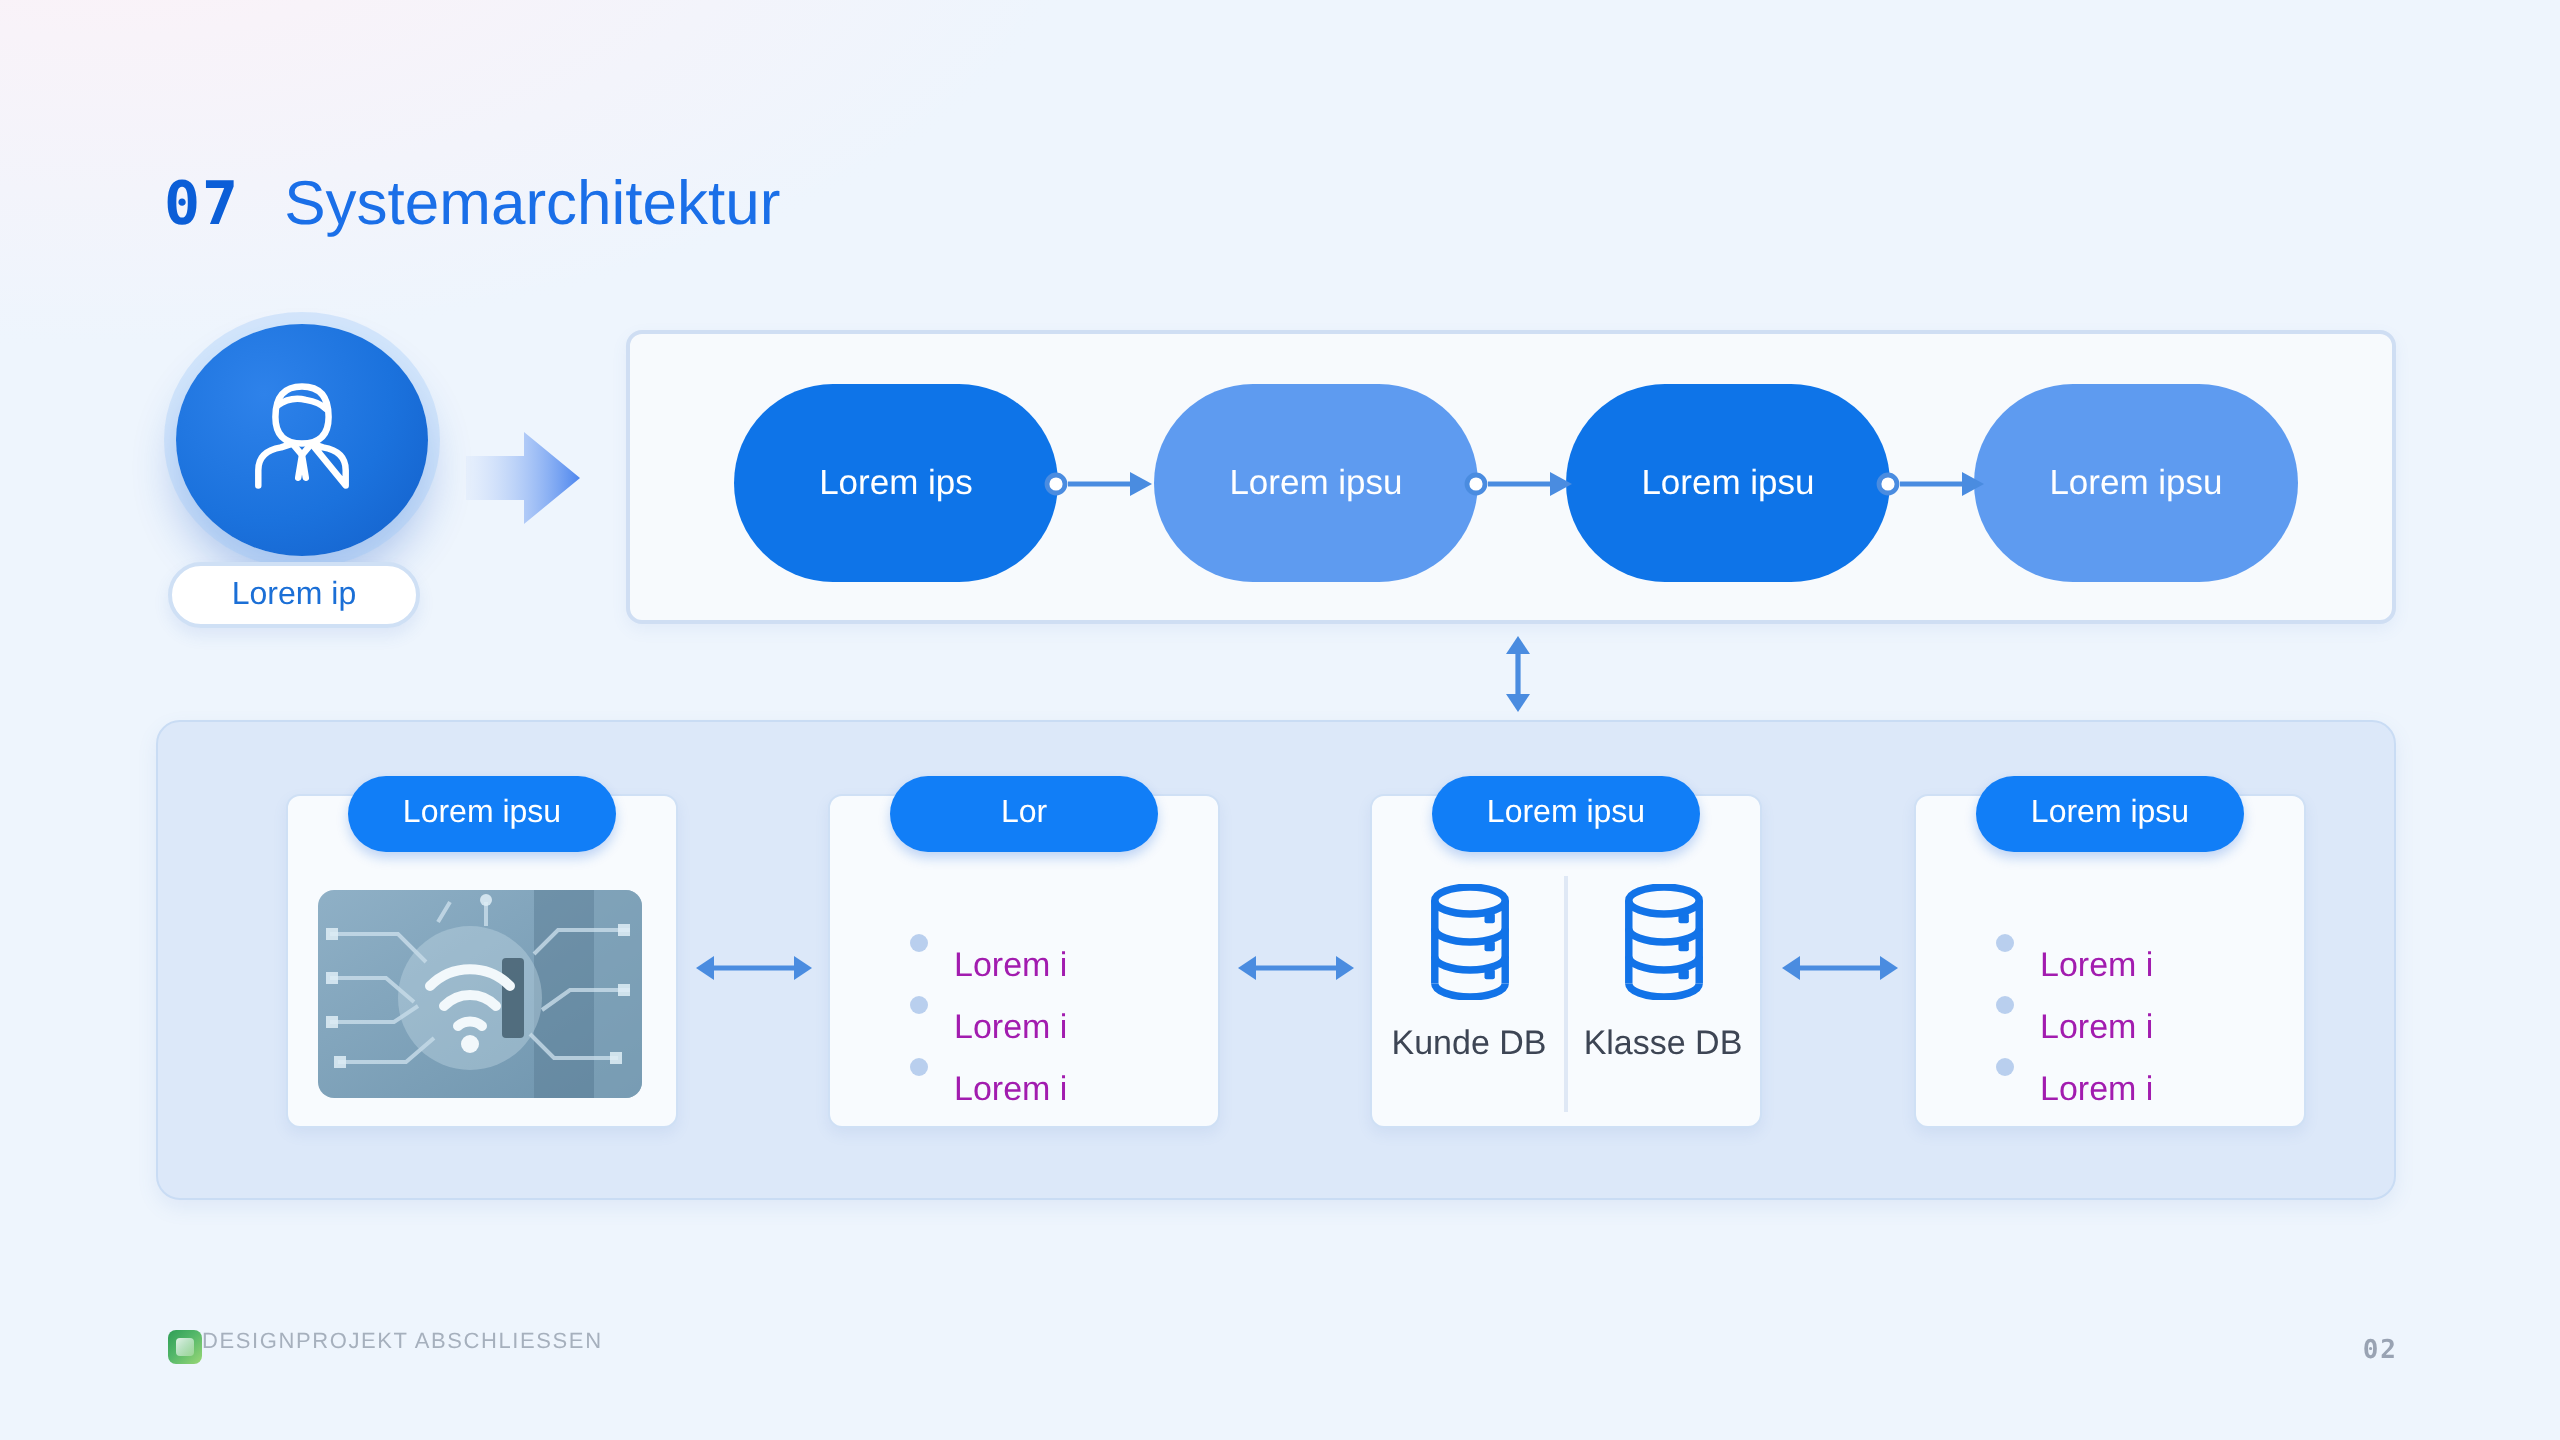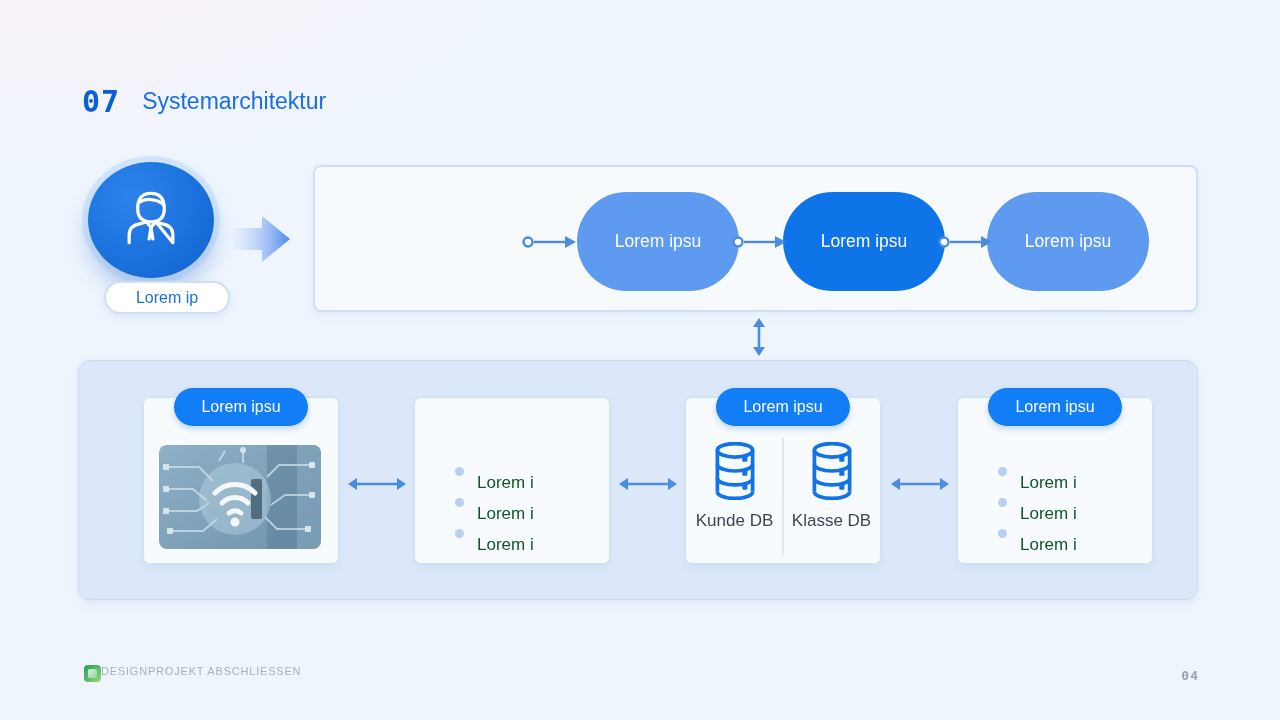--- a/index.html
+++ b/index.html
@@ -12,32 +12,32 @@
     position:relative;
   }
   .abs { position:absolute; }
 
   
   .header { position:absolute; left:82px; top:84px; display:flex; align-items:center; gap:14px; }
   .slide-number {
     font-family:"DejaVu Sans Mono", monospace;
     font-size:30px; font-weight:bold; color:#0b5ed7; letter-spacing:1px;
   }
-  .slide-title { font-size:23px; color:#1a6fe8; font-weight:500; margin-left:8px; }
+  .slide-title { font-size:31px; color:#1a6fe8; font-weight:500; margin-left:8px; }
   .slide-subtitle { font-size:19px; color:#3a4150; font-weight:500; margin-left:12px; }
 
   
   .actor-circle {
     left:88px; top:162px; width:126px; height:116px; border-radius:50%;
     background:radial-gradient(circle at 35% 30%, #2e82ea 0%, #1b72dd 55%, #135fc9 100%);
     box-shadow:0 0 0 6px rgba(150,195,250,.30), 0 14px 22px rgba(25,90,200,.30);
     display:flex; align-items:center; justify-content:center;
   }
   .actor-label {
-    left:104px; top:281px; width:126px; height:33px; border-radius:17px;
+    left:84px; top:281px; width:126px; height:33px; border-radius:17px;
     background:#ffffff; border:2px solid #cfe0f5;
     display:flex; align-items:center; justify-content:center;
     font-size:16px; color:#1b6fd6; font-weight:500;
     box-shadow:0 4px 8px rgba(60,110,200,.10);
   }
 
   
   .flow-box {
     left:313px; top:165px; width:885px; height:147px;
     background:#f7fafd; border:2px solid #cfdef3; border-radius:8px;
@@ -64,21 +64,21 @@
   }
   .card-pill {
     position:absolute; top:-10px; left:50%; transform:translateX(-50%);
     width:134px; height:38px; border-radius:19px; background:#117ef7;
     display:flex; align-items:center; justify-content:center;
     color:#ffffff; font-size:16px; box-shadow:0 3px 6px rgba(20,100,220,.25);
   }
   .bullets { position:absolute; left:0; top:58px; width:100%; list-style:none; }
   .bullets li { display:flex; align-items:center; justify-content:center; gap:13px; height:31px; }
   .bullets .dot { width:9px; height:9px; border-radius:50%; background:#b9cfee; flex:0 0 auto; margin-left:-28px; }
-  .bullets .txt { font-size:17px; color:#14532d; width:64px;margin-top:23px; }
+  .bullets .txt { font-size:17px; color:#a21caf; width:64px;margin-top:23px; }
 
   .card-image { position:absolute; left:15px; top:47px; width:162px; height:104px; border-radius:8px; overflow:hidden; }
 
   .db-col { position:absolute; top:44px; width:50%; display:flex; flex-direction:column; align-items:center; }
   .db-col.left  { left:0; }
   .db-col.right { left:50%; }
   .db-label { font-size:17px; color:#3d4554; margin-top:7px; white-space:nowrap; }
   .db-divider { position:absolute; left:50%; top:40px; width:2px; height:118px; background:#dfe8f5; transform:translateX(-1px); }
 
   
@@ -124,20 +124,21 @@
   <defs>
     <linearGradient id="chev" x1="0" y1="0" x2="1" y2="0">
       <stop offset="0" stop-color="#cfdffa" stop-opacity="0.25"></stop>
       <stop offset="1" stop-color="#4d86ee"></stop>
     </linearGradient>
   </defs>
   <polygon points="0,17 29,17 29,5 57,28 29,51 29,39 0,39" fill="url(#chev)"></polygon>
 </svg>
 
 <div class="abs flow-box">
+  <div class="pill dark" style="left:52px;">Lorem ips</div>
   <div class="pill light" style="left:262px;">Lorem ipsu</div>
   <div class="pill dark" style="left:468px;">Lorem ipsu</div>
   <div class="pill light" style="left:672px;">Lorem ipsu</div>
 
   <svg class="abs" style="left:206px; top:64px;" width="58" height="22" viewBox="0 0 58 22">
     <circle cx="7" cy="11" r="4.5" fill="#ffffff" stroke="#4a8ce0" stroke-width="2.4"></circle>
     <line x1="13" y1="11" x2="44" y2="11" stroke="#4a8ce0" stroke-width="2.4"></line>
     <polygon points="44,5 55,11 44,17" fill="#4a8ce0"></polygon>
   </svg>
   <svg class="abs" style="left:416px; top:64px;" width="58" height="22" viewBox="0 0 58 22">
@@ -199,20 +200,21 @@
           <path d="M56 48 A 28 28 0 0 1 96 48"></path>
           <path d="M63 58 A 18 18 0 0 1 89 58"></path>
           <path d="M70 68 A 9 9 0 0 1 82 68"></path>
         </g>
         <circle cx="76" cy="77" r="4.5" fill="#f2f8fb"></circle>
       </svg>
     </div>
   </div>
 
   <div class="card" style="left:335px;">
+    <div class="card-pill">Lor</div>
     <ul class="bullets">
       <li>
           <span class="dot"></span>
           <span class="txt">Lorem i</span>
         </li>
       <li>
           <span class="dot"></span>
           <span class="txt">Lorem i</span>
         </li>
       <li>
@@ -295,13 +297,13 @@
     <line x1="8" y1="10" x2="50" y2="10" stroke="#4a8ce0" stroke-width="2.6"></line>
     <polygon points="9,4 0,10 9,16" fill="#4a8ce0"></polygon>
     <polygon points="49,4 58,10 49,16" fill="#4a8ce0"></polygon>
   </svg>
 </div>
 
 <div class="footer-left">
   <span class="footer-logo"></span>
   <span class="footer-text">DESIGNPROJEKT ABSCHLIESSEN</span>
 </div>
-<span class="footer-page">04</span>
+<span class="footer-page">02</span>
 
 </body></html>

